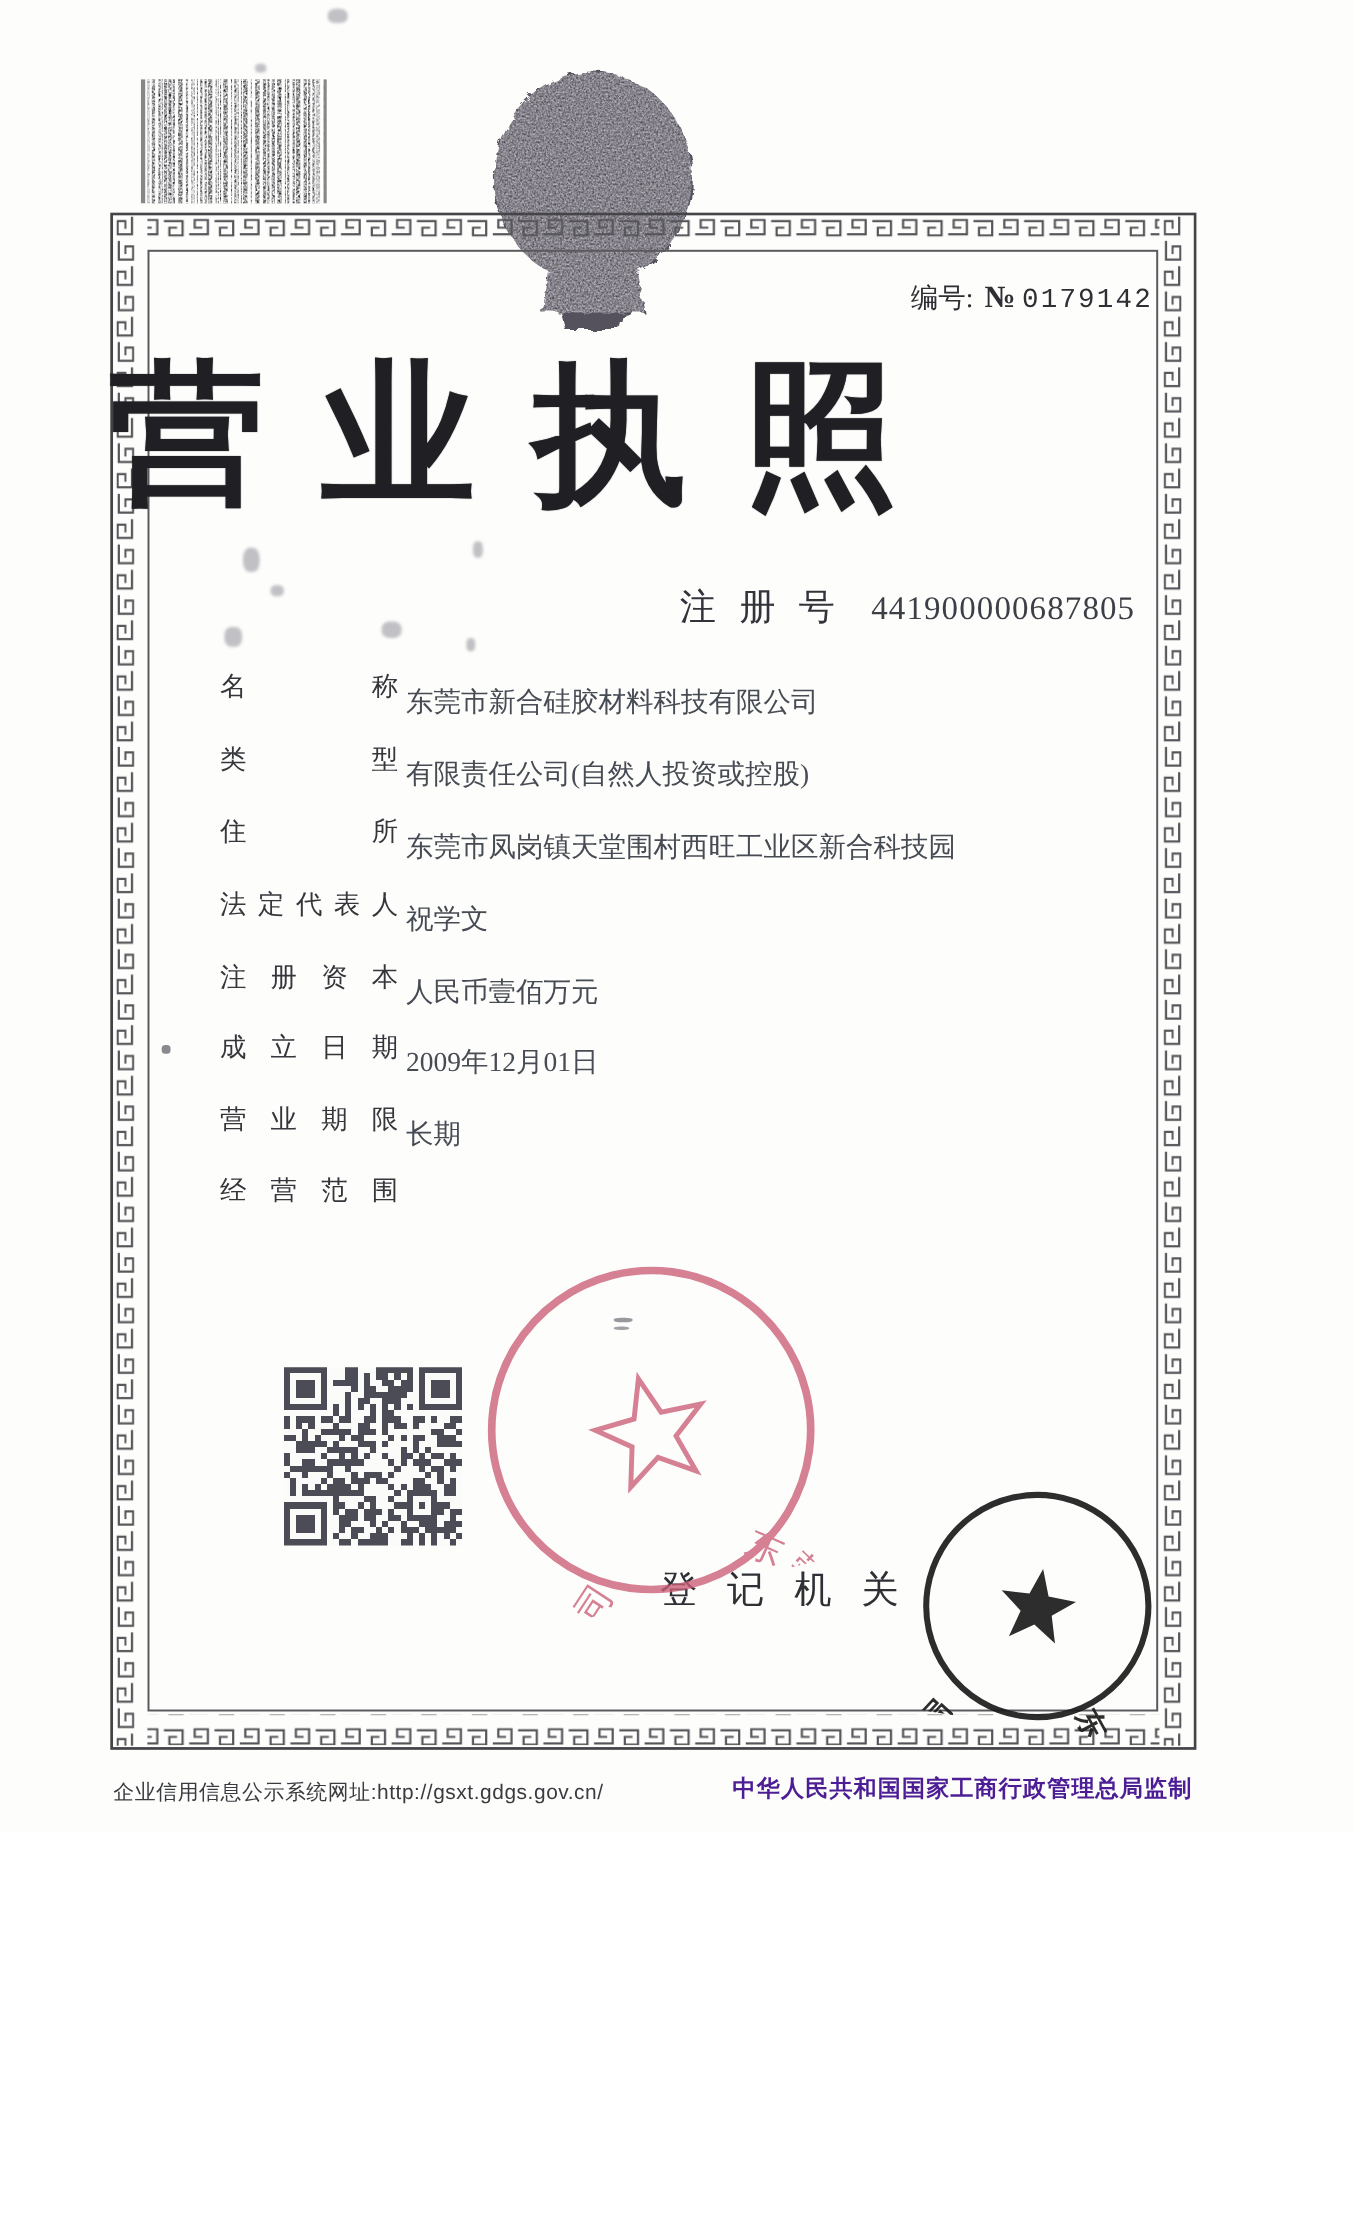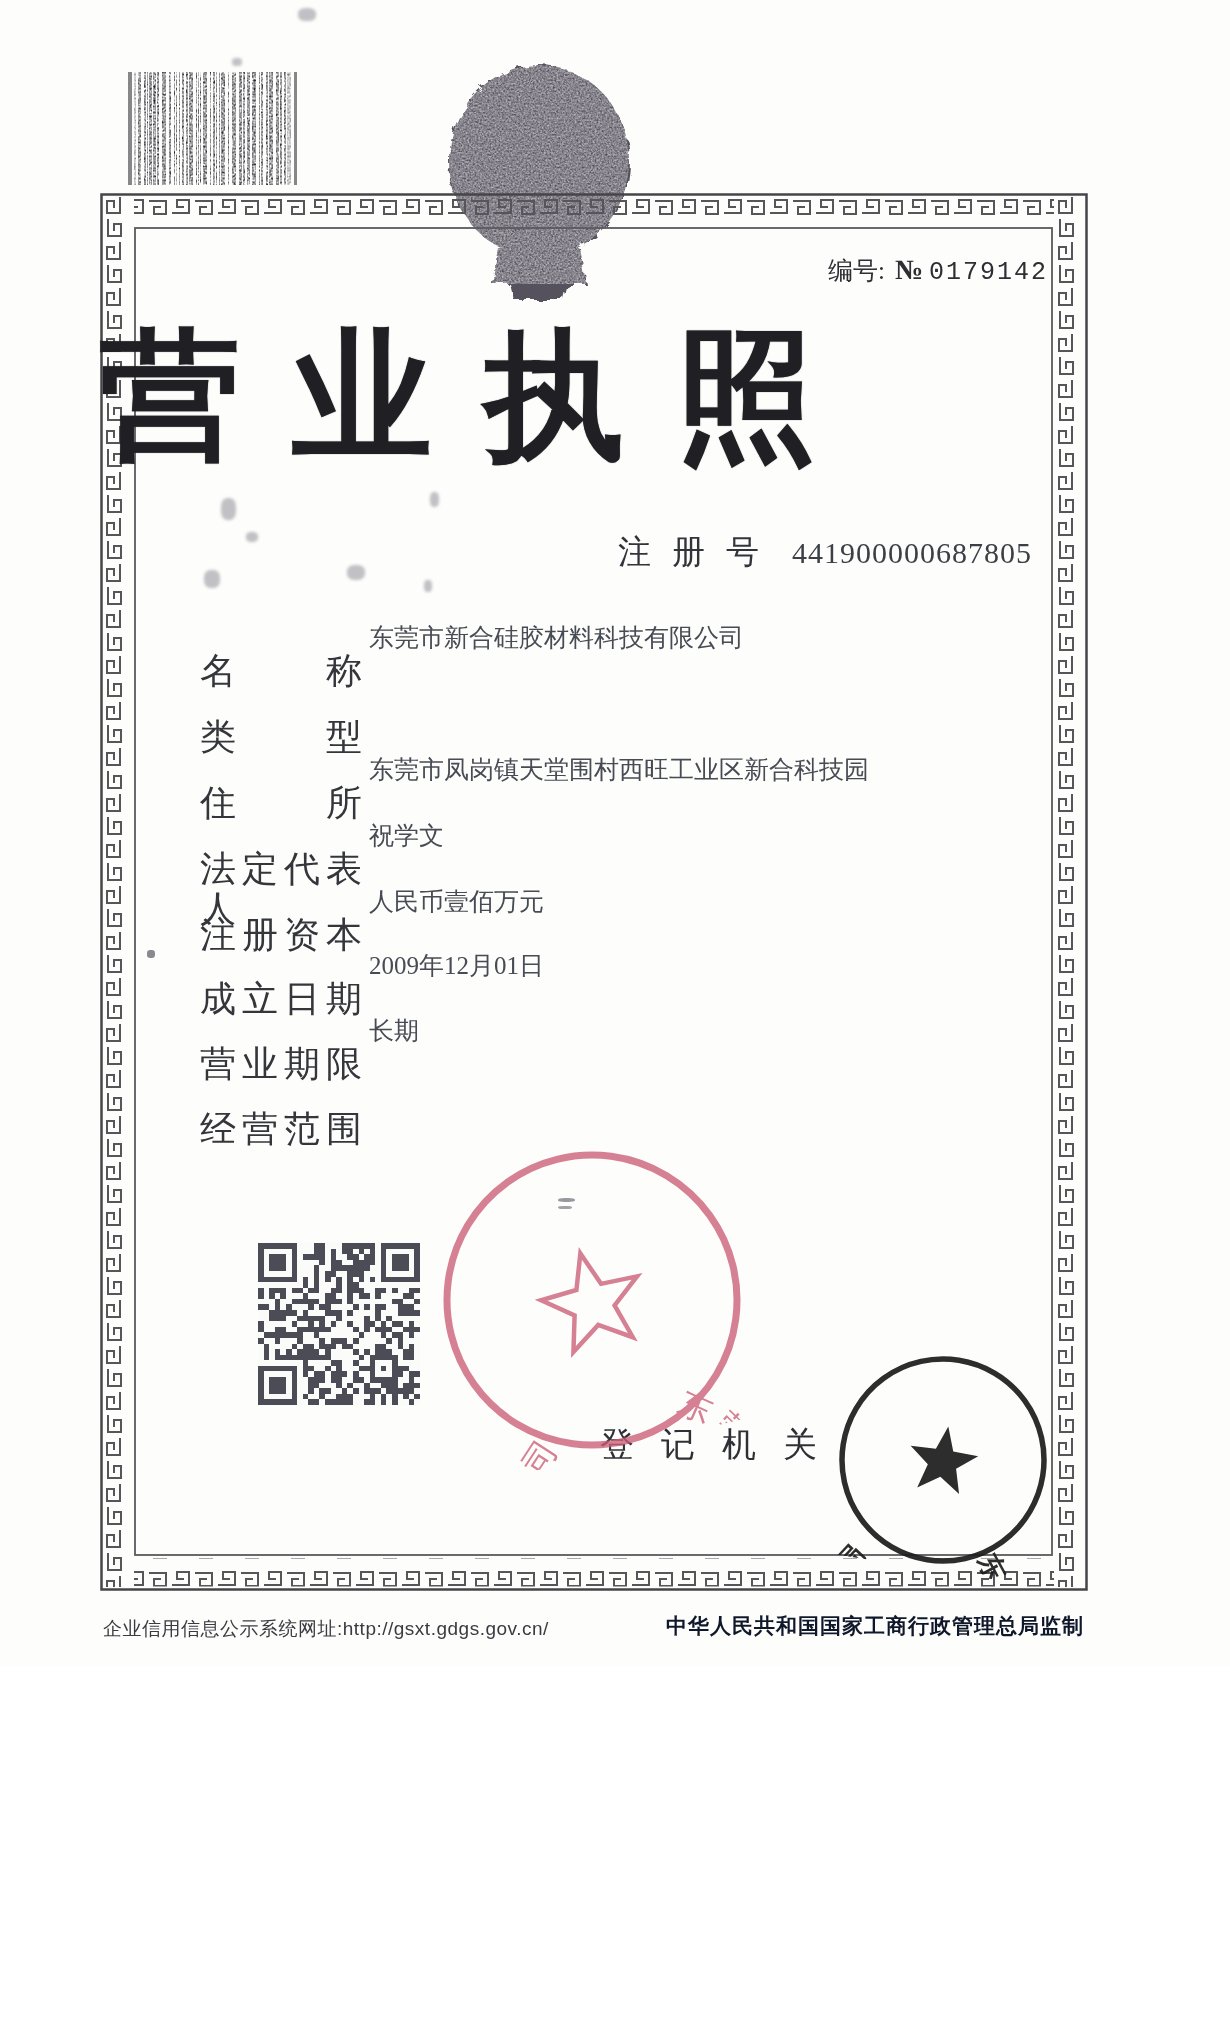--- a/index.html
+++ b/index.html
@@ -23,22 +23,22 @@
   .title span{display:inline-block;font-size:140px;font-weight:700;color:#1f1f24;
               letter-spacing:52px;margin-right:-52px;line-height:1.15;
               text-shadow:0 0 1px rgba(20,20,25,.75);}
 
   
   .regline{position:absolute;left:618px;top:530px;white-space:nowrap;color:#33343b;}
   .regline .rlabel{font-size:33px;letter-spacing:21px;font-weight:500;}
   .regline .rnum{font-size:30px;letter-spacing:1px;color:#3d3f47;padding-left:12px;}
 
   
-  .flabel{position:absolute;left:200px;width:162px;font-size:36px;font-weight:500;color:#35363c;
-          text-align:justify;text-align-last:justify;line-height:1.1;margin-top:40px;}
+  .flabel{position:absolute;left:200px;width:162px;font-size:24px;font-weight:500;color:#35363c;
+          text-align:justify;text-align-last:justify;line-height:1.1;}
   .fvalue{position:absolute;left:369px;font-size:25px;color:#474b54;white-space:nowrap;}
   .fvalue.scope{width:676px;white-space:normal;line-height:34px;text-align:justify;font-size:24px;}
 
   
   .qr{position:absolute;left:258px;top:1243px;width:162px;height:162px;}
   .registrar{position:absolute;left:600px;top:1422px;font-size:34px;font-weight:500;
              letter-spacing:27px;color:#2f3036;white-space:nowrap;}
   .issue-date{position:absolute;left:753px;top:1486px;font-size:31px;color:#2f3036;
               white-space:nowrap;}
   .issue-date .u-year{margin-left:14px;font-weight:600;}
@@ -47,21 +47,21 @@
   .issue-date .u-day{margin-left:8px;font-weight:600;}
 
   .seal{position:absolute;}
   .seal.red{left:440px;top:1148px;width:304px;height:304px;transform:rotate(-14deg);opacity:.78;}
   .seal.black{left:833px;top:1350px;width:220px;height:220px;transform:rotate(9deg);opacity:.92;}
 
   
   .footer-left{position:absolute;left:103px;top:1616px;font-size:19px;color:#3a3b41;
                font-family:"Liberation Sans","DejaVu Sans",sans-serif;letter-spacing:.5px;}
   .footer-right{position:absolute;right:146px;top:1612px;font-size:21px;font-weight:600;
-                color:#0f172a;letter-spacing:1px;}
+                color:#4c1d95;letter-spacing:1px;}
 
   
   .art{position:absolute;background:rgba(95,95,110,.38);filter:blur(1.6px);border-radius:40%;}
   .a1{left:298px;top:8px;width:18px;height:13px;}
   .a2{left:232px;top:58px;width:10px;height:8px;}
   .a3{left:221px;top:498px;width:15px;height:22px;}
   .a4{left:430px;top:492px;width:9px;height:15px;}
   .a5{left:246px;top:532px;width:12px;height:10px;}
   .a6{left:204px;top:570px;width:16px;height:18px;}
   .a7{left:347px;top:565px;width:18px;height:15px;}
@@ -183,20 +183,21 @@
   </div>
 
   <div class="regline">
     <span class="rlabel">注册号</span><span class="rnum">441900000687805</span>
   </div>
 
   <div class="flabel" style="top:612px">名称</div>
   <div class="fvalue" style="top:621px">东莞市新合硅胶材料科技有限公司</div>
 
   <div class="flabel" style="top:678px">类型</div>
+  <div class="fvalue" style="top:687px">有限责任公司(自然人投资或控股)</div>
 
   <div class="flabel" style="top:744px">住所</div>
   <div class="fvalue" style="top:753px">东莞市凤岗镇天堂围村西旺工业区新合科技园</div>
 
   <div class="flabel" style="top:810px">法定代表人</div>
   <div class="fvalue" style="top:819px">祝学文</div>
 
   <div class="flabel" style="top:876px">注册资本</div>
   <div class="fvalue" style="top:885px">人民币壹佰万元</div>
 

